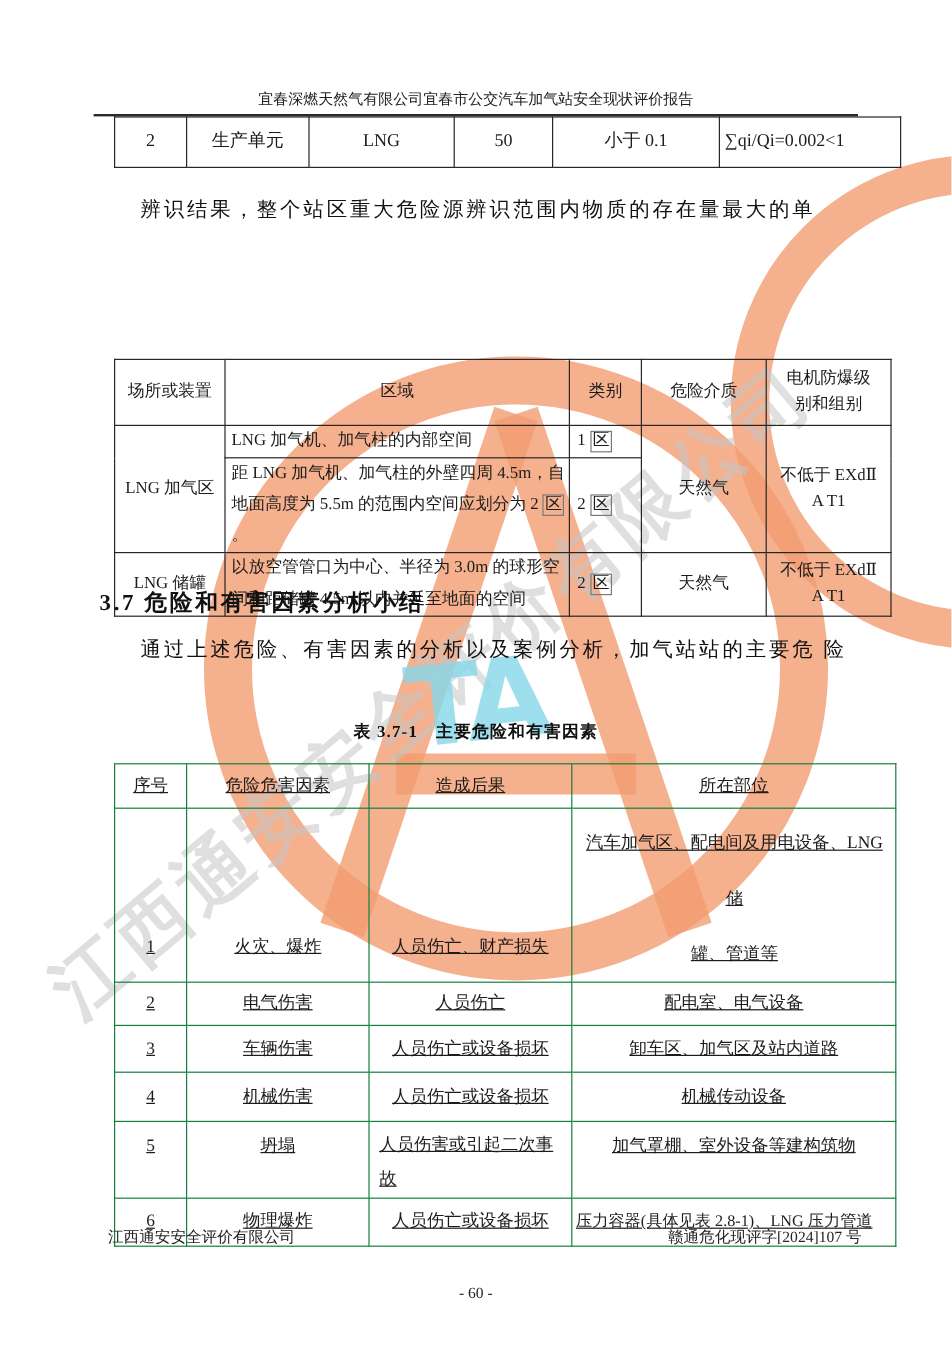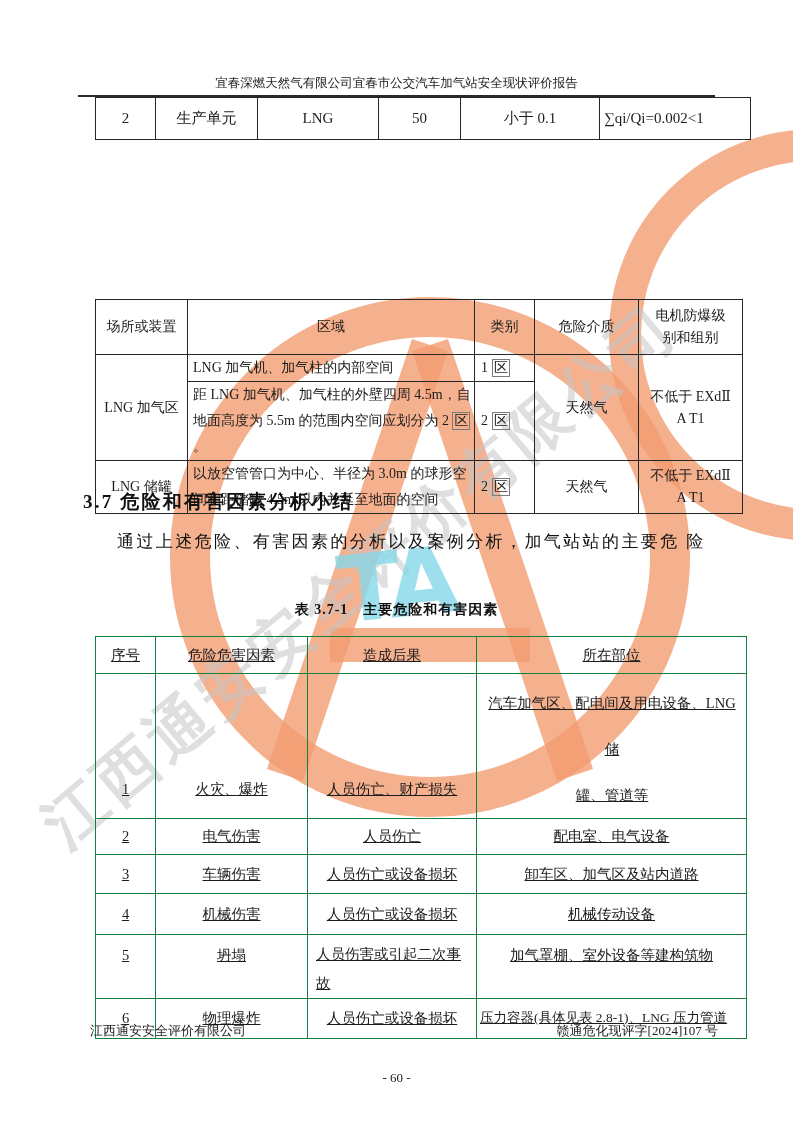--- a/index.html
+++ b/index.html
@@ -75,20 +75,21 @@
         <td style="width:95px">生产单元</td>
         <td style="width:114px">LNG</td>
         <td style="width:75px">50</td>
         <td style="width:132px">小于 0.1</td>
         <td style="width:143px" class="lft">∑qi/Qi=0.002&lt;1</td>
       </tr>
     </tbody>
       </table>
 
     <div class="para" style="top:158px;">
+      <div class="ind">辨识结果，整个站区重大危险源辨识范围内物质的存在量最大的单</div>
     </div>
 
 
 
     <table class="t361">
       <tbody>
           <tr style="height:55px;">
         <td style="width:85px">场所或装置</td>
         <td style="width:280px">区域</td>
         <td style="width:53px">类别</td>

